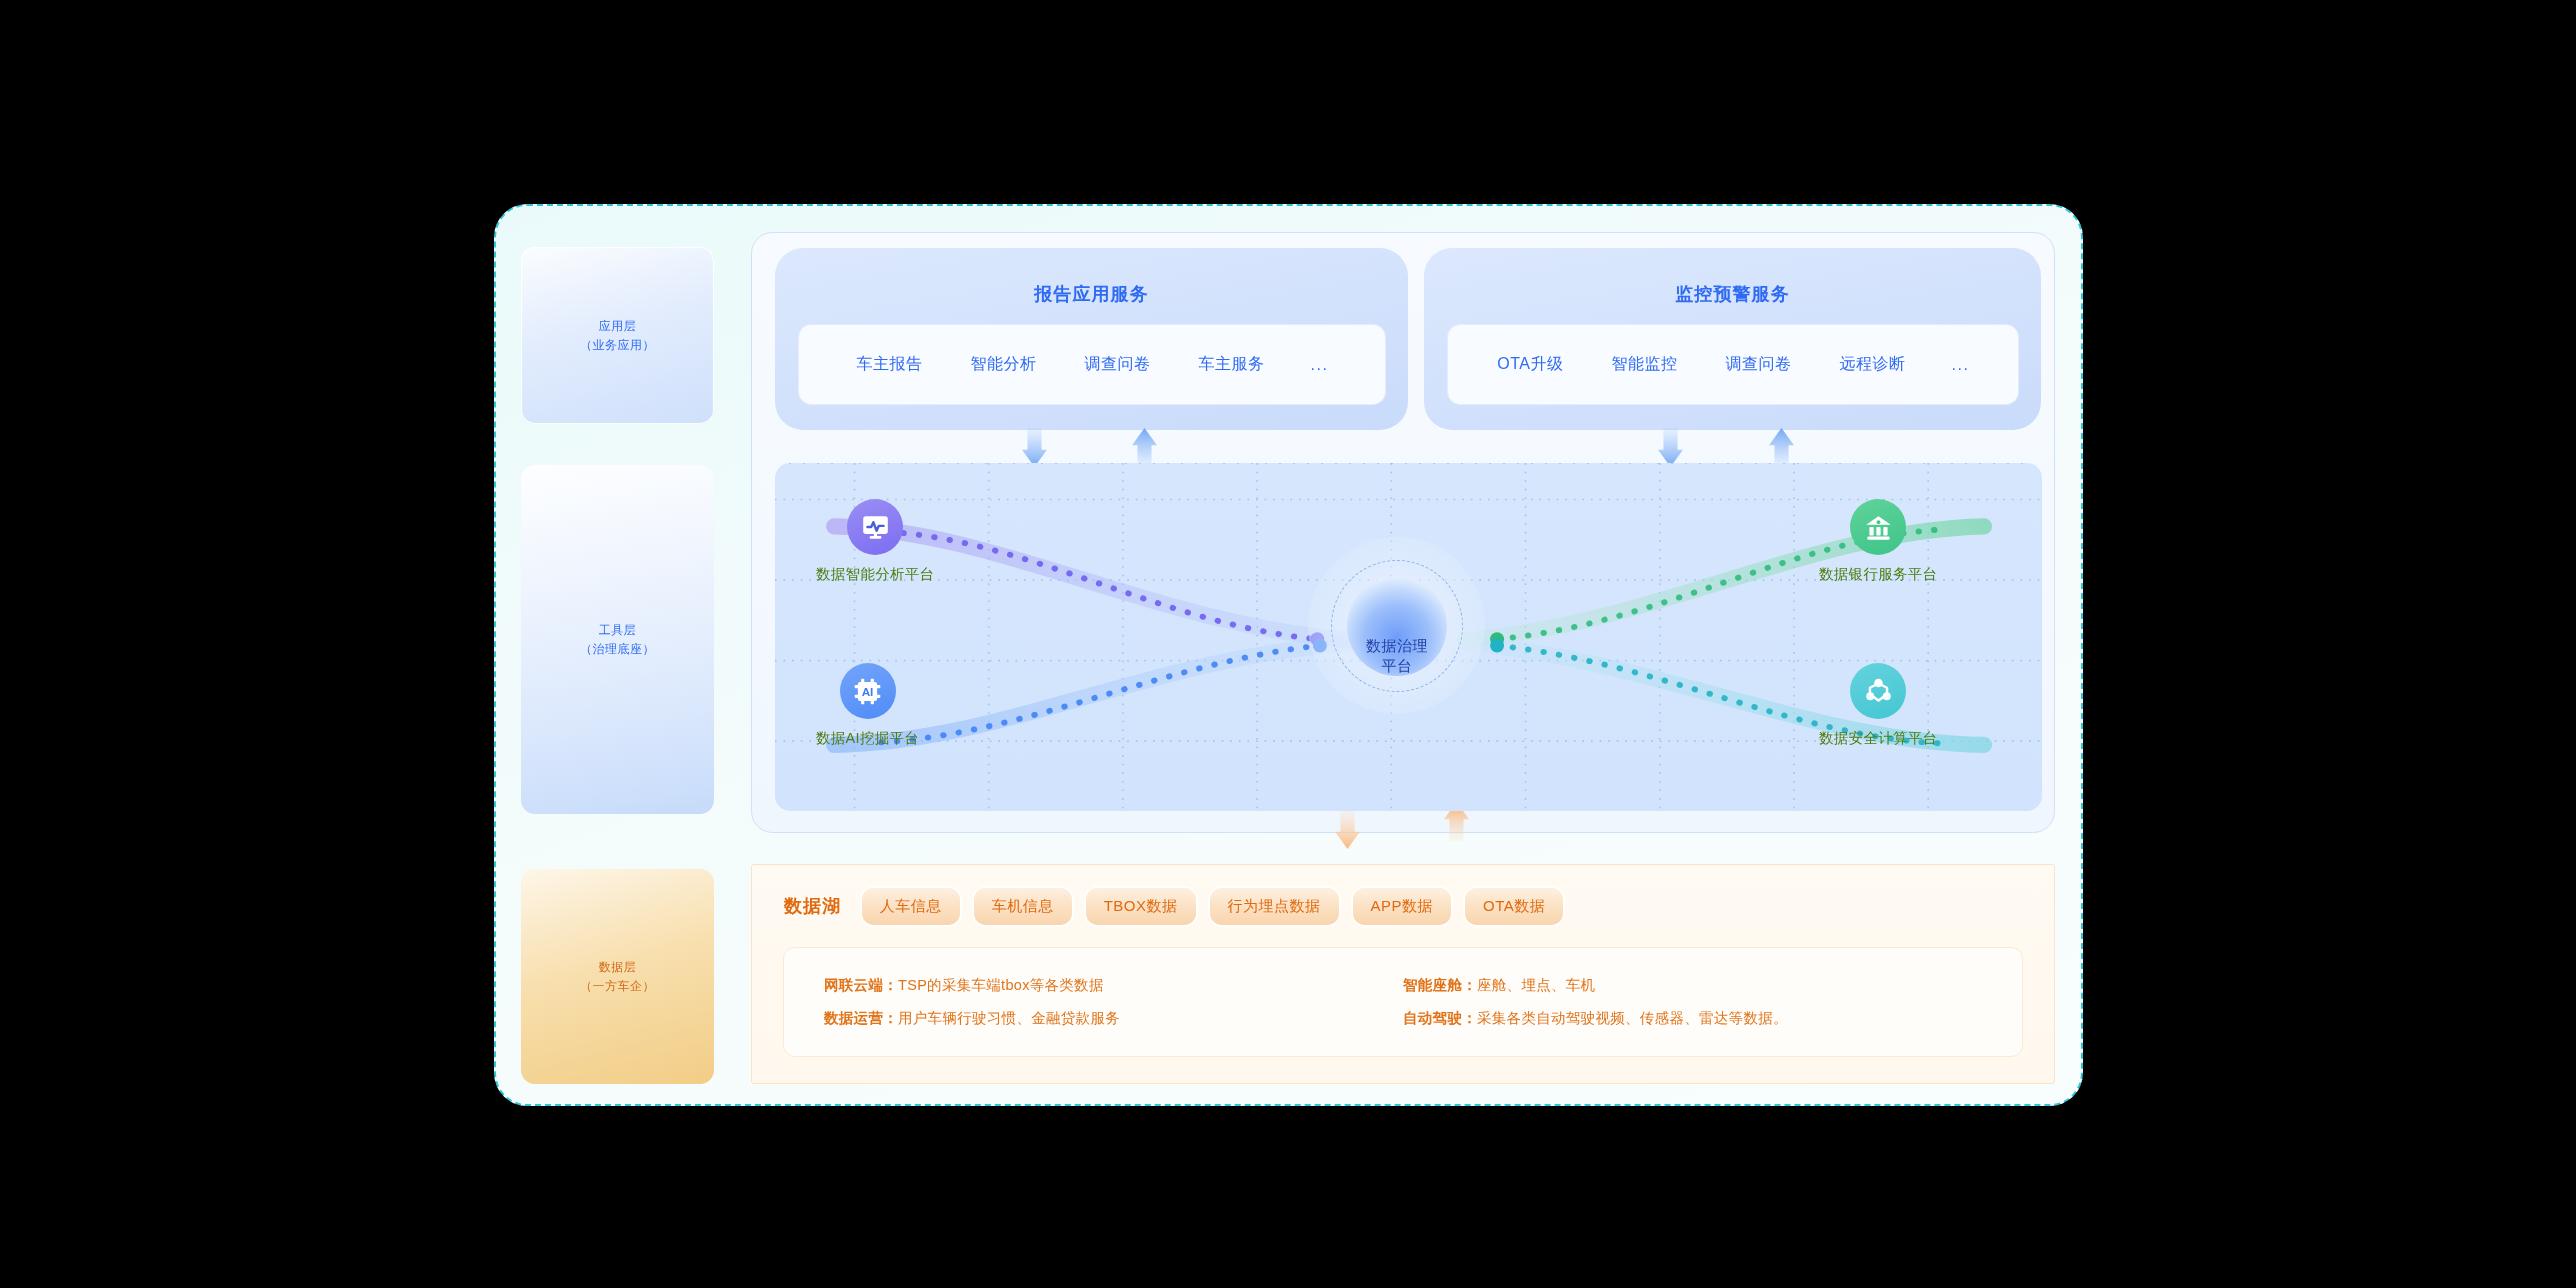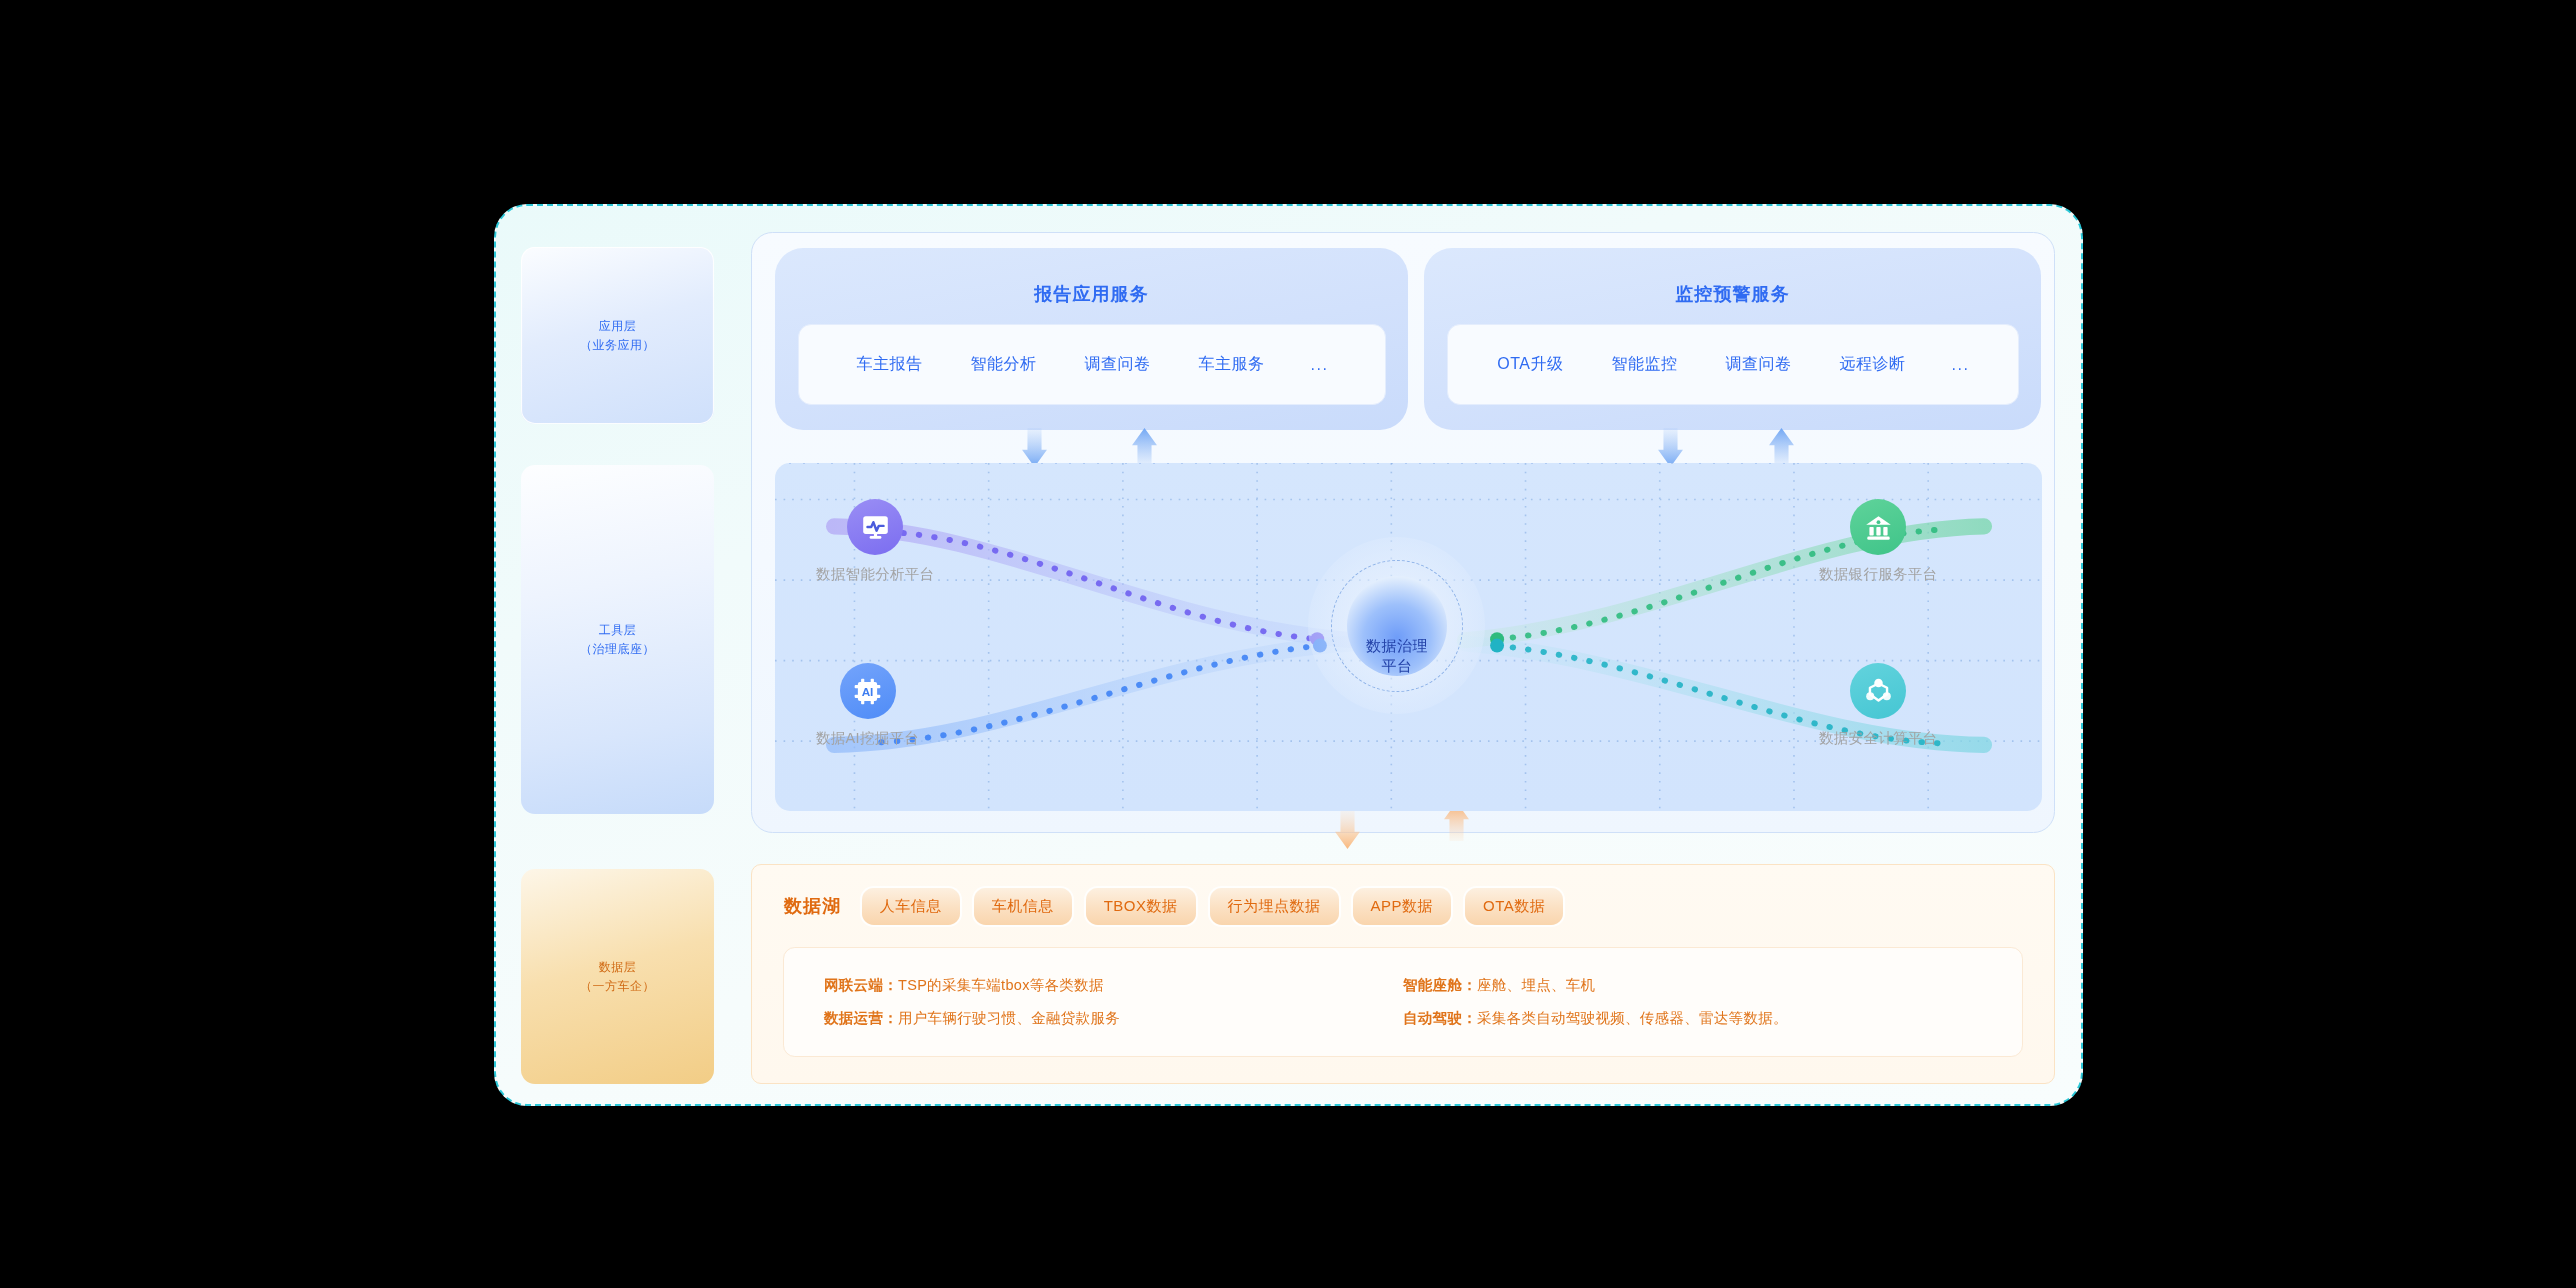--- a/index.html
+++ b/index.html
@@ -123,21 +123,21 @@
     width: 56px; height: 56px; border-radius: 50%;
     margin: 0 auto 9.7px auto;
     display: flex; align-items: center; justify-content: center;
     position: relative;
   }
   .node-ico::after {
     content:""; position:absolute; inset:-7.5px; border-radius:50%;
     background: inherit; opacity:0.35; z-index:-1;
   }
   .node-label {
-    font-size: 14.5px; color: #a3a3a3; white-space: nowrap; letter-spacing: 0.3px;
+    font-size: 14.5px; color: #4d7c0f; white-space: nowrap; letter-spacing: 0.3px;
   }
 
   #node-analysis { left: 816px; top: 499px; }
   #node-ai       { left: 816px; top: 663px; }
   #node-bank     { left: 1819px; top: 499px; }
   #node-sec      { left: 1819px; top: 663px; }
   #node-analysis .node-ico { background: linear-gradient(160deg,#9a8ef5 0%, #7b6df0 100%); }
   #node-ai       .node-ico { background: linear-gradient(160deg,#74a4fb 0%, #4f8cf7 100%); }
   #node-bank     .node-ico { background: linear-gradient(160deg,#5fd39a 0%, #3fc489 100%); }
   #node-sec      .node-ico { background: linear-gradient(160deg,#63d3dd 0%, #45c6d3 100%); }
@@ -166,21 +166,21 @@
     letter-spacing: 0.5px;
   }
 
   
   #data-panel {
     position: absolute;
     left: 751px; top: 864px;
     width: 1304px; height: 220px;
     background: linear-gradient(180deg, #fffaf2 0%, #fff8ee 100%);
     border: 1.6px solid #fbe3c4;
-    border-radius: 10px;
+    border-radius: 3px;
   }
   #lake-row {
     position: absolute; left: 32px; top: 22.5px;
     display: flex; align-items: center; gap: 14px;
   }
   #lake-title {
     color: #e06a10; font-size: 18px; font-weight: bold;
     letter-spacing: 1.1px; margin-right: 6.4px; white-space: nowrap;
   }
   .lake-tag {

